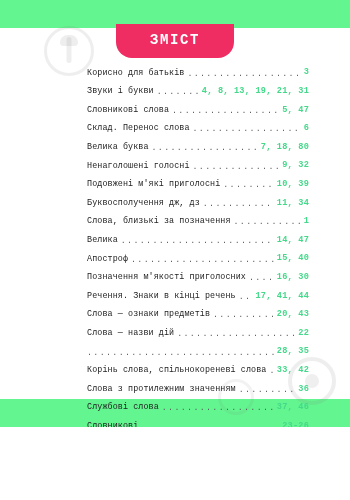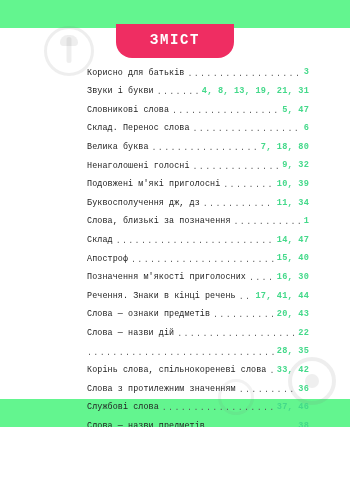--- a/index.html
+++ b/index.html
@@ -234,21 +234,21 @@
       <span class="toc-pages">11, 34</span>
     </div>
 
     <div class="toc-row">
       <span class="toc-label">Слова, близькі за позначення</span>
       <span class="toc-dots"></span>
       <span class="toc-pages">1</span>
     </div>
 
     <div class="toc-row">
-      <span class="toc-label">Склад</span>
+      <span class="toc-label">Велика</span>
       <span class="toc-dots"></span>
       <span class="toc-pages">14, 47</span>
     </div>
 
     <div class="toc-row">
       <span class="toc-label">Апостроф</span>
       <span class="toc-dots"></span>
       <span class="toc-pages">15, 40</span>
     </div>
 
@@ -293,25 +293,20 @@
       <span class="toc-dots"></span>
       <span class="toc-pages">36</span>
     </div>
 
     <div class="toc-row">
       <span class="toc-label">Службові слова</span>
       <span class="toc-dots"></span>
       <span class="toc-pages">37, 46</span>
     </div>
 
-    <div class="toc-row">
-      <span class="toc-label">Слова — назви предметів</span>
-      <span class="toc-dots"></span>
-      <span class="toc-pages">38</span>
-    </div>
 
     <div class="toc-row">
       <span class="toc-label">Словникові</span>
       <span class="toc-dots"></span>
       <span class="toc-pages">23-26</span>
     </div>
 
 
   </div>
 </div>

